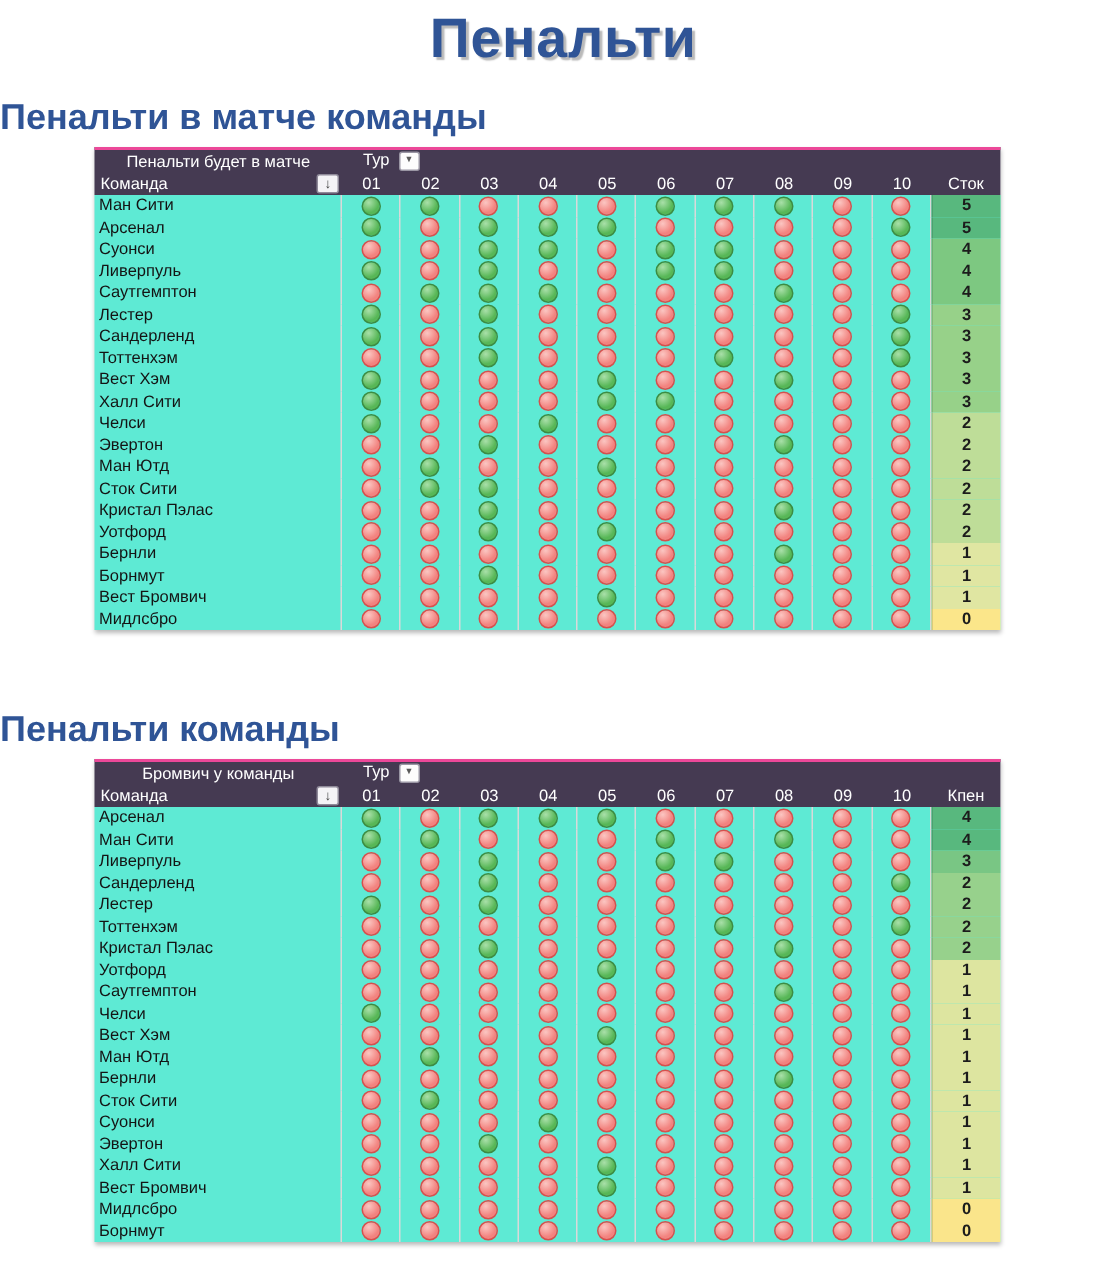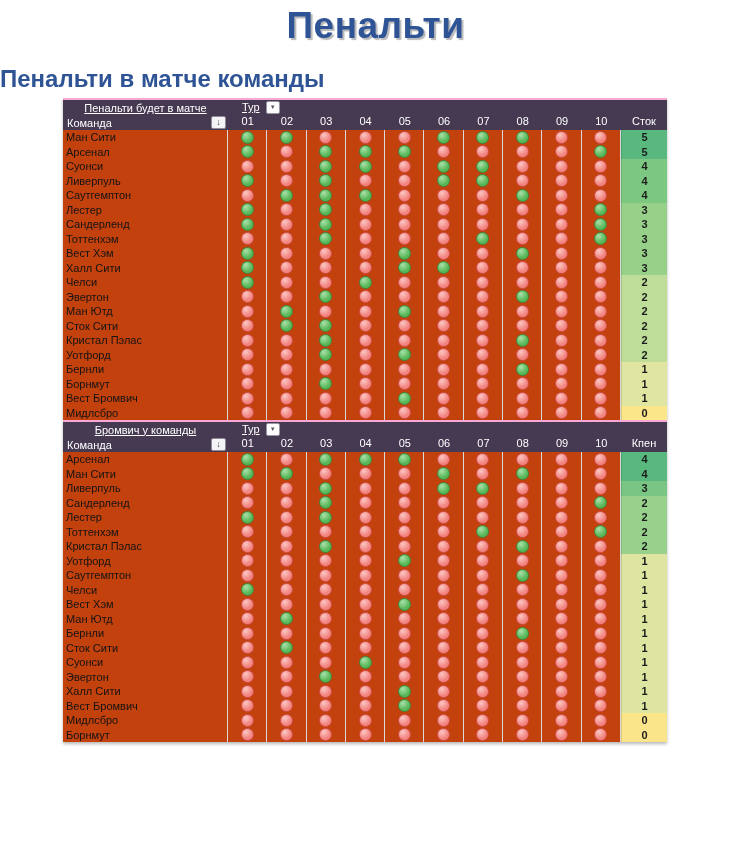--- a/index.html
+++ b/index.html
@@ -24,39 +24,39 @@
     text-align:left;font-size:24px;font-weight:700;color:var(--title-blue);
     line-height:30px;margin:16px 0 4px;
   }
   .section-2 h2.table-title{margin-top:52px;}
 
   .sheet-table{
     width:604px;margin-left:63px;font-size:11px;
     box-shadow:0 2px 3px rgba(0,0,0,.28);
   }
   .thead{background:var(--header-bg);color:#fff;}
-  .thr1{display:flex;align-items:center;height:17px;border-top:2px solid #f9a8d4;text-decoration:underline;}
+  .thr1{display:flex;align-items:center;height:17px;border-top:2px solid #ec4899;}
   .filter-label{width:165px;text-align:center;}
   .tur-wrap{margin-left:14px;display:flex;}
   .dd-btn{
     margin-left:6px;width:14px;height:13px;background:#fdfdfd;border:1px solid #9a96a4;
     border-radius:2px;color:#5a5a5a;font-size:6px;line-height:11px;text-align:center;cursor:pointer;
   }
-  .thr2{display:flex;height:15px;}
+  .thr2{display:flex;align-items:center;height:15px;}
   .team-h{width:165px;padding-left:4px;position:relative;height:100%;display:flex;align-items:center;}
   .sort-btn{
     position:absolute;right:2px;top:1px;width:15px;height:13px;background:#f4f3f6;
     border:1px solid #8f8a99;border-radius:2px;color:#3a3a3a;font-size:9px;line-height:11px;
     text-align:center;cursor:pointer;font-weight:700;
   }
   .round-headers{display:contents;}
   .round-h{width:39.3px;text-align:center;}
   .score-h{width:46px;text-align:center;}
 
-  .tbody{background:#c2410c;}
+  .tbody{background:#5eead4;}
   .row{display:flex;height:14.5px;align-items:stretch;}
   .team-c{
     width:165px;padding-left:3px;display:flex;align-items:center;color:#141414;
     border-right:1px solid #d9d9d9;white-space:nowrap;
   }
   .dot-c{
     width:39.3px;display:flex;align-items:center;justify-content:center;
     border-right:1px solid #d9d9d9;
   }
   .dot{width:13px;height:13px;border-radius:50%;display:block;}
@@ -771,20 +771,21 @@
           <div class="dot-c">
             <span class="dot r"></span>
           </div>
           <div class="score-c" style="background: rgb(251, 230, 138);">0</div>
         </div>
       </div>
   </div>
 </section>
 
 <section class="section-2">
+  <h2 class="table-title">Пенальти команды</h2>
   <div class="sheet-table">
     <div class="thead">
       <div class="thr1">
         <span class="filter-label">Бромвич у команды</span>
         <span class="tur-wrap">
           <span>Тур</span>
           <span class="dd-btn">▼</span>
         </span>
       </div>
       <div class="thr2">

